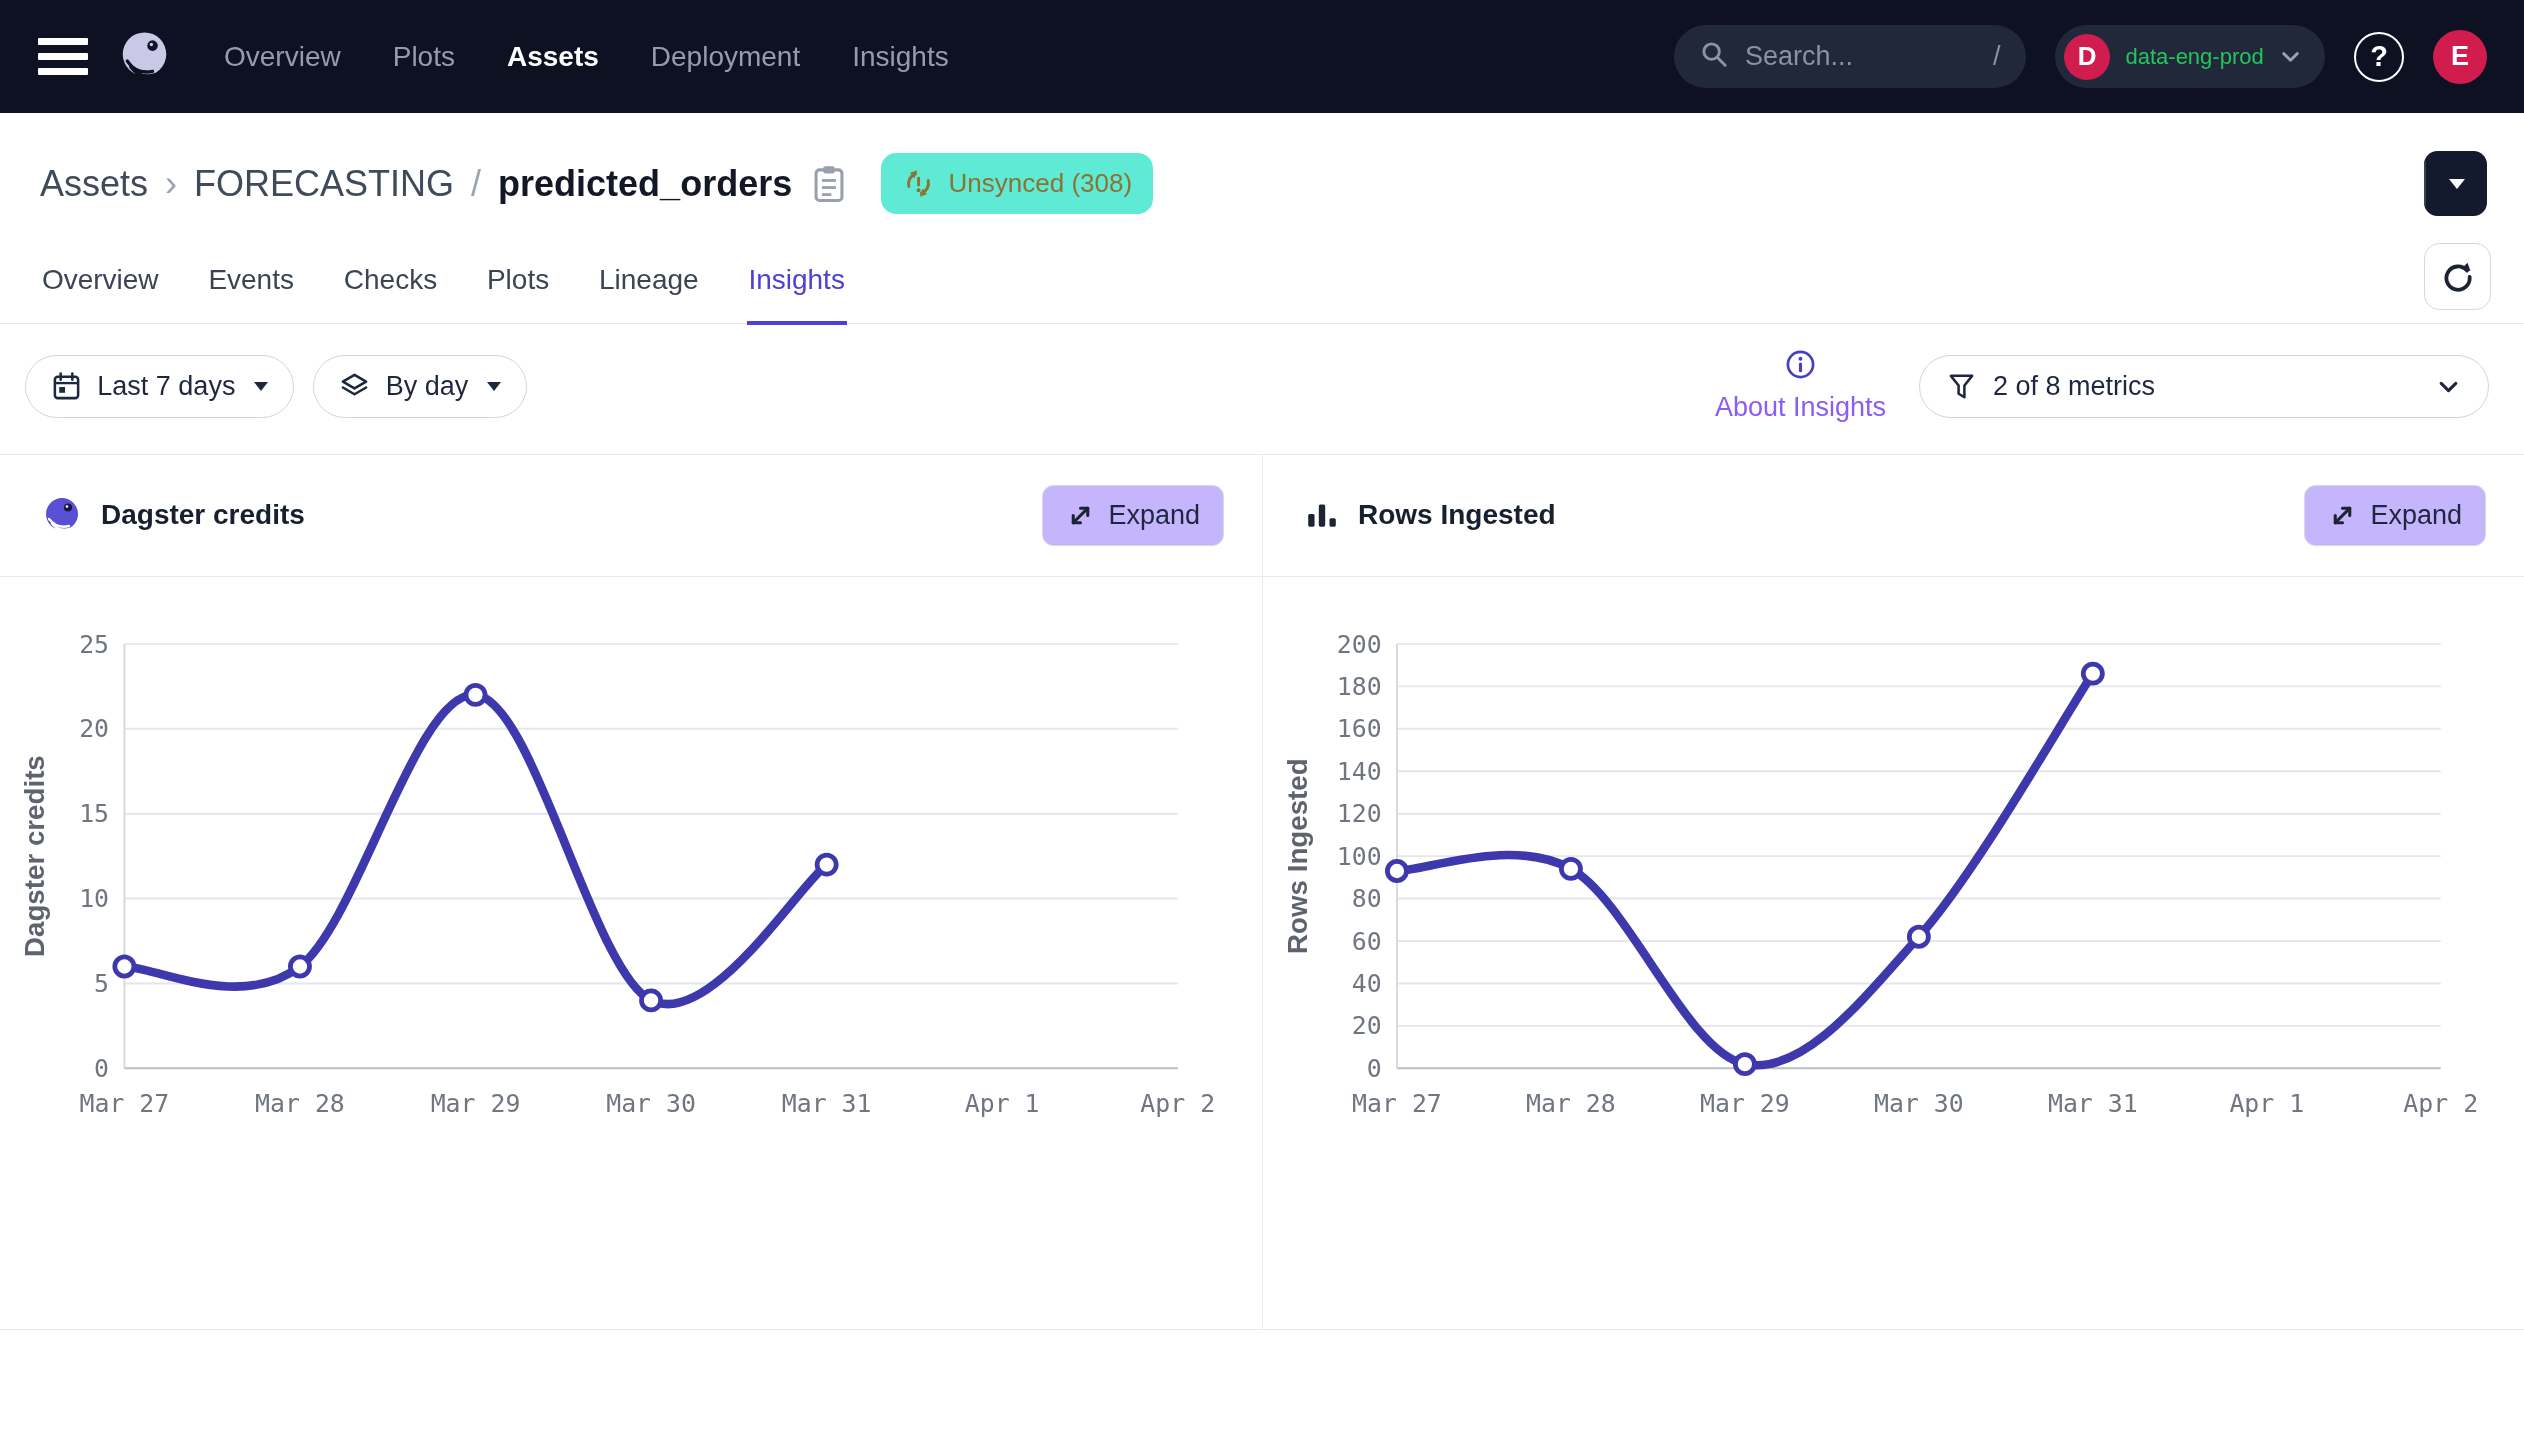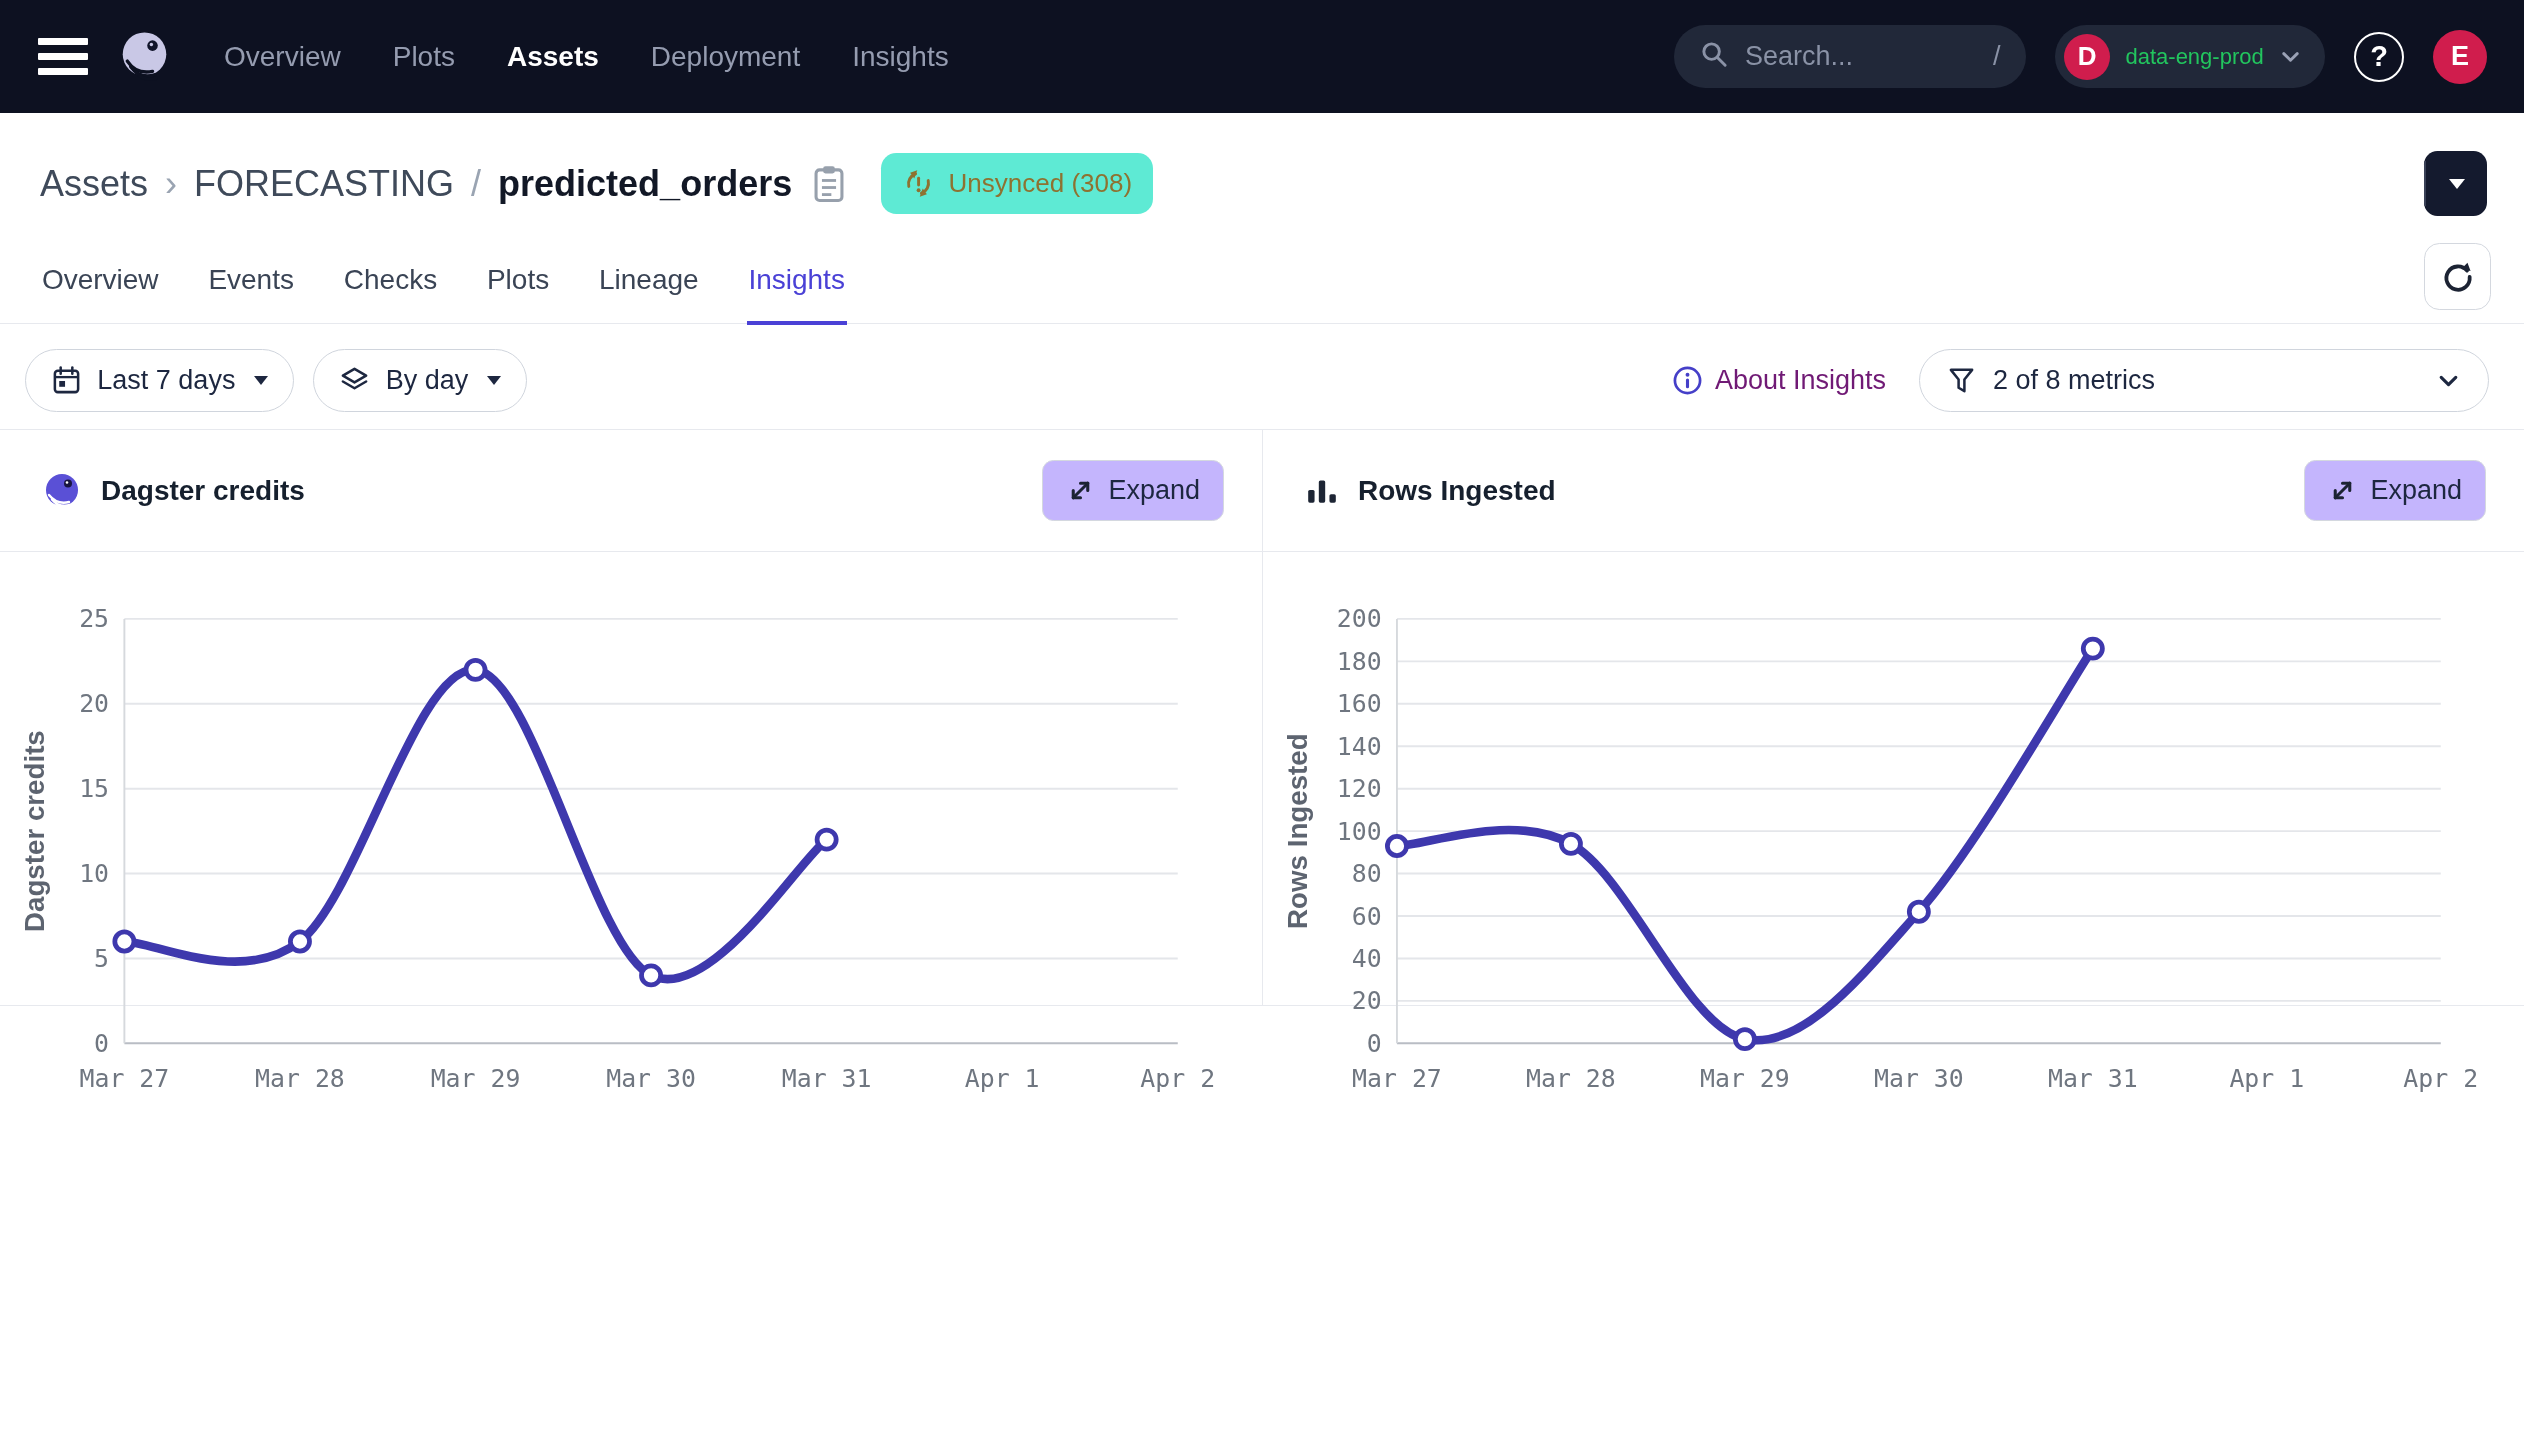--- a/index.html
+++ b/index.html
@@ -43,26 +43,26 @@
   .tabs { display:flex; gap:46px; }
   .tab { font-size:28px; color:#3a4455; font-weight:500; padding:15.3px 1.9px 25px 1.9px; cursor:pointer; border-bottom:4.8px solid transparent; margin-bottom:-1.9px; }
   .tab.active { color:#4a41d6; border-bottom-color:#4a41d6; }
   .refreshbtn { position:absolute; right:34px; bottom:13.4px; width:67px; height:67px; border:1.9px solid #d4d8df; border-radius:15.3px; background:#fff; display:flex; align-items:center; justify-content:center; cursor:pointer; }
 
   
   .filterrow { display:flex; align-items:center; padding:25px 36px 0 25px; }
   .pillbtn { height:63px; border:1.9px solid #d0d5dd; border-radius:32px; background:#fff; display:flex; align-items:center; gap:15.3px; padding:0 25px; font-size:27px; color:#1d2740; cursor:pointer; margin-right:19px; }
   .pillbtn .caret { width:0; height:0; border-left:7.7px solid transparent; border-right:7.7px solid transparent; border-top:9.6px solid #1d2740; margin-left:3.8px; }
   .filterright { margin-left:auto; display:flex; align-items:center; gap:33px; }
-  .aboutlink { display:flex; align-items:center; gap:11.5px; color:#701a75; font-size:27px; cursor:pointer; }
+  .aboutlink { display:flex; align-items:center; gap:11.5px; color:#8b5cf6; font-size:27px; cursor:pointer;flex-direction:column; }
   .metricsel { width:570px; height:63px; border:1.9px solid #d0d5dd; border-radius:32px; display:flex; align-items:center; gap:17px; padding:0 27px; font-size:27px; color:#1d2740; cursor:pointer; }
   .metricsel .grow { flex:1; }
 
   
-  .chartsec { margin-top:17px; border-top:1.9px solid #e7e9ee; border-bottom:1.9px solid #e7e9ee; display:flex; height:577px; }
+  .chartsec { margin-top:31px; border-top:1.9px solid #e7e9ee; border-bottom:1.9px solid #e7e9ee; display:flex; height:876px; }
   .panel { width:1262px; }
   .panel + .panel { border-left:1.9px solid #e7e9ee; }
   .panelhead { height:122px; border-bottom:1.9px solid #e7e9ee; display:flex; align-items:center; padding:0 38px 0 42px; }
   .ptitle { display:flex; align-items:center; gap:19px; font-size:28px; font-weight:700; color:#16202e; }
   .expandbtn { margin-left:auto; height:61px; border:1.9px solid #d4d8df; border-radius:11.5px; background:#c4b5fd; display:flex; align-items:center; gap:13.4px; padding:0 23px; font-size:27px; color:#1d2740; cursor:pointer; }
   .panelbody { height:650px; }
   svg text.tick { font:26px "DejaVu Sans Mono",monospace; fill:#6f7680; }
   svg text.axis-title { font:700 29px "Liberation Sans",sans-serif; fill:#5d6470; }
 </style>
 </head>

